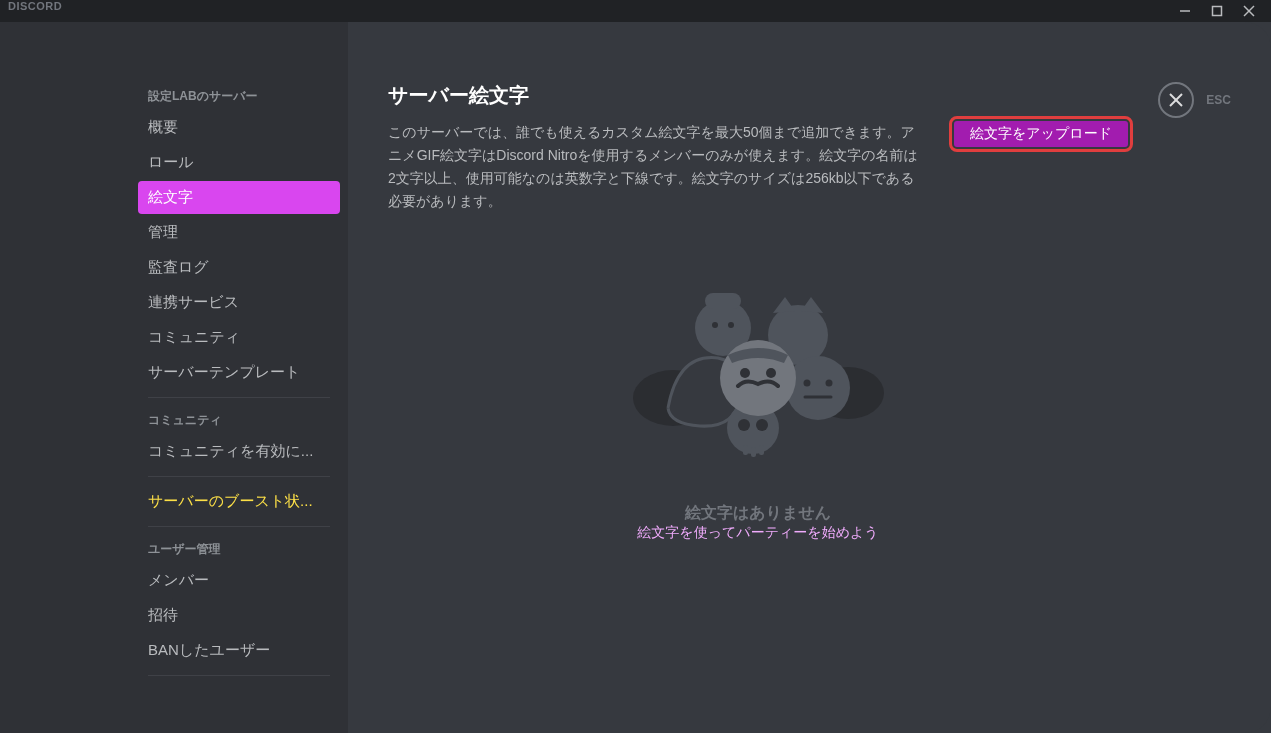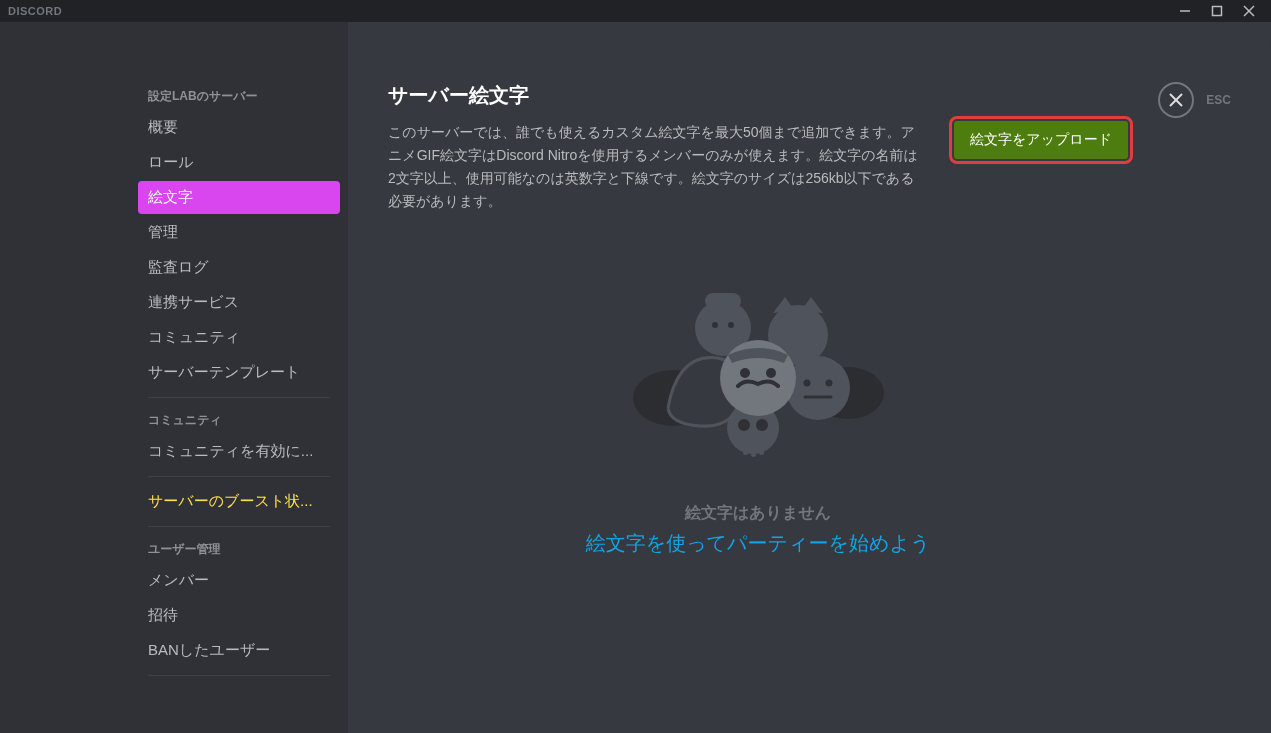--- a/index.html
+++ b/index.html
@@ -8,21 +8,21 @@
   background: #36393f;
   color: #dcddde;
   width: 1271px;
   height: 733px;
   overflow: hidden;
 }
 .titlebar {
   height: 22px;
   background: #202225;
   display: flex;
-  align-items: center;
+  align-items: flex-start;
   padding: 0 8px;
   justify-content: space-between;
 }
 .titlebar-left {
   font-size: 11px;
   font-weight: 800;
   color: #72767d;
   letter-spacing: 0.5px;
 }
 .titlebar-right {
@@ -97,25 +97,25 @@
   align-items: flex-start;
   gap: 36px;
 }
 .page-description {
   color: #b9bbbe;
   font-size: 14px;
   line-height: 1.65;
   flex: 1;
 }
 .upload-btn {
-  background: #4d7c0f;
+  background: #a21caf;
   color: #fff;
   border: none;
   border-radius: 3px;
-  padding: 10px 16px;
+  padding: 4px 16px;
   font-size: 14px;
   font-weight: 500;
   cursor: pointer;
   white-space: nowrap;
   outline: 3px solid #e03e3e;
   outline-offset: 2px;
 }
 .empty-state {
   margin-top: 60px;
   display: flex;
@@ -126,26 +126,25 @@
 .empty-illustration {
   width: 270px;
   height: 200px;
   margin-bottom: 30px;
   position: relative;
 }
 .empty-title {
   color: #72767d;
   font-size: 16px;
   font-weight: 600;
-  margin-bottom: 6px;
   text-align: center;
 }
 .empty-subtitle {
-  color: #0ea5e9;
-  font-size: 20px;
+  color: #f0abfc;
+  font-size: 14px;
 }
 .close-area {
   position: absolute;
   top: 60px;
   right: 40px;
   display: flex;
   align-items: center;
   gap: 12px;
   cursor: pointer;
 }

